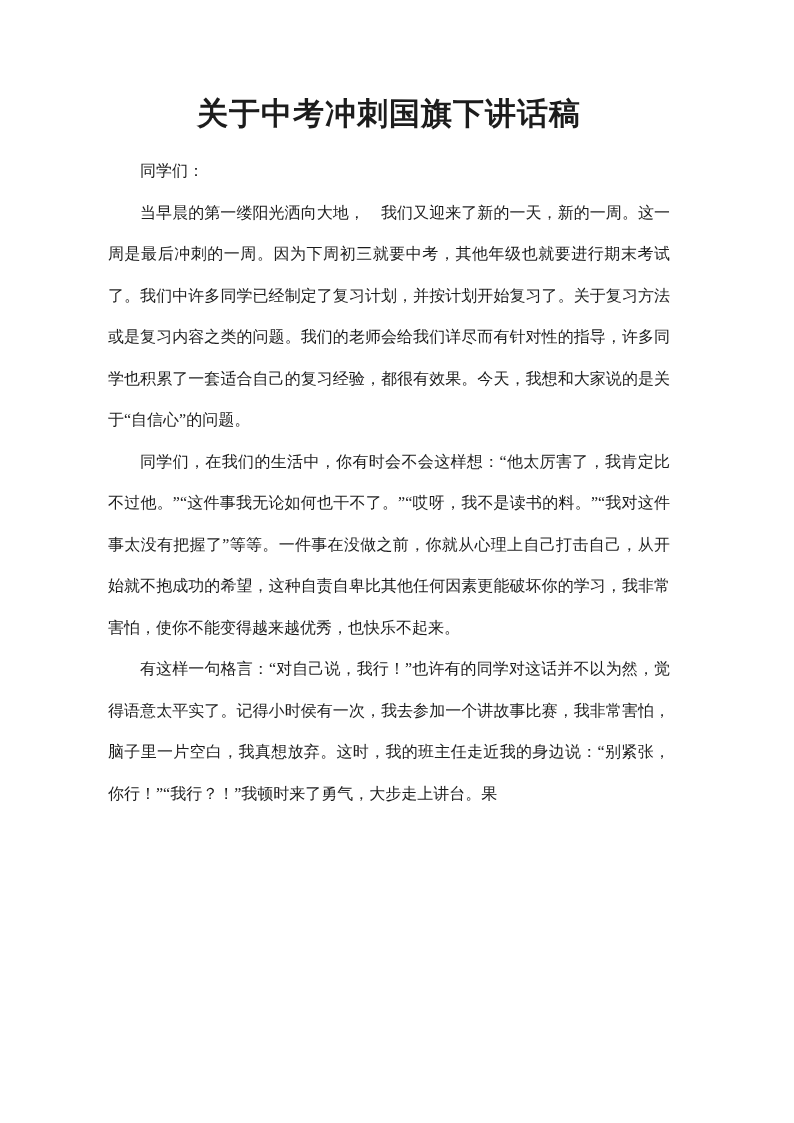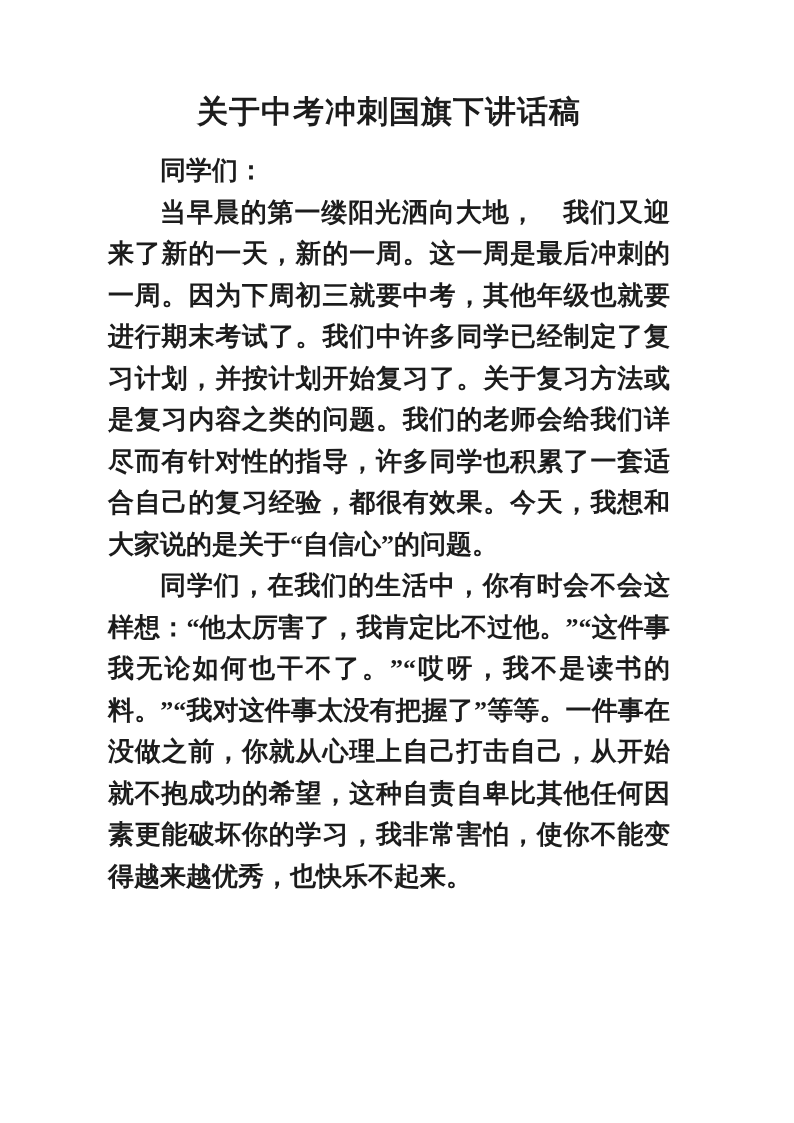--- a/index.html
+++ b/index.html
@@ -19,36 +19,35 @@
     color: #1c1c1c;
   }
   .doc-title {
     margin: 0 0 13px 0;
     font-size: 31px;
     line-height: 46px;
     font-weight: bold;
     text-align: center;
     letter-spacing: 1px;
     white-space: nowrap;
-    font-family: Liberation Mono, monospace;
   }
   .doc-body p {
     margin: 0;
-    font-size: 26px;
+    font-size: 16px;
     line-height: 41.5px;
     text-align: justify;
     text-justify: inter-ideograph;
     text-indent: 2em;
     word-break: break-all;
-    font-weight: bold;
   }
 </style>
 </head>
 <body>
 
 <div class="page">
   <h1 class="doc-title">关于中考冲刺国旗下讲话稿</h1>
   <div class="doc-body">
     <p>同学们：</p>
     <p>当早晨的第一缕阳光洒向大地，　我们又迎来了新的一天，新的一周。这一周是最后冲刺的一周。因为下周初三就要中考，其他年级也就要进行期末考试了。我们中许多同学已经制定了复习计划，并按计划开始复习了。关于复习方法或是复习内容之类的问题。我们的老师会给我们详尽而有针对性的指导，许多同学也积累了一套适合自己的复习经验，都很有效果。今天，我想和大家说的是关于“自信心”的问题。</p>
     <p>同学们，在我们的生活中，你有时会不会这样想：“他太厉害了，我肯定比不过他。”“这件事我无论如何也干不了。”“哎呀，我不是读书的料。”“我对这件事太没有把握了”等等。一件事在没做之前，你就从心理上自己打击自己，从开始就不抱成功的希望，这种自责自卑比其他任何因素更能破坏你的学习，我非常害怕，使你不能变得越来越优秀，也快乐不起来。</p>
+    <p>有这样一句格言：“对自己说，我行！”也许有的同学对这话并不以为然，觉得语意太平实了。记得小时侯有一次，我去参加一个讲故事比赛，我非常害怕，脑子里一片空白，我真想放弃。这时，我的班主任走近我的身边说：“别紧张，你行！”“我行？！”我顿时来了勇气，大步走上讲台。果</p>
   </div>
 </div>
 
 </body></html>

